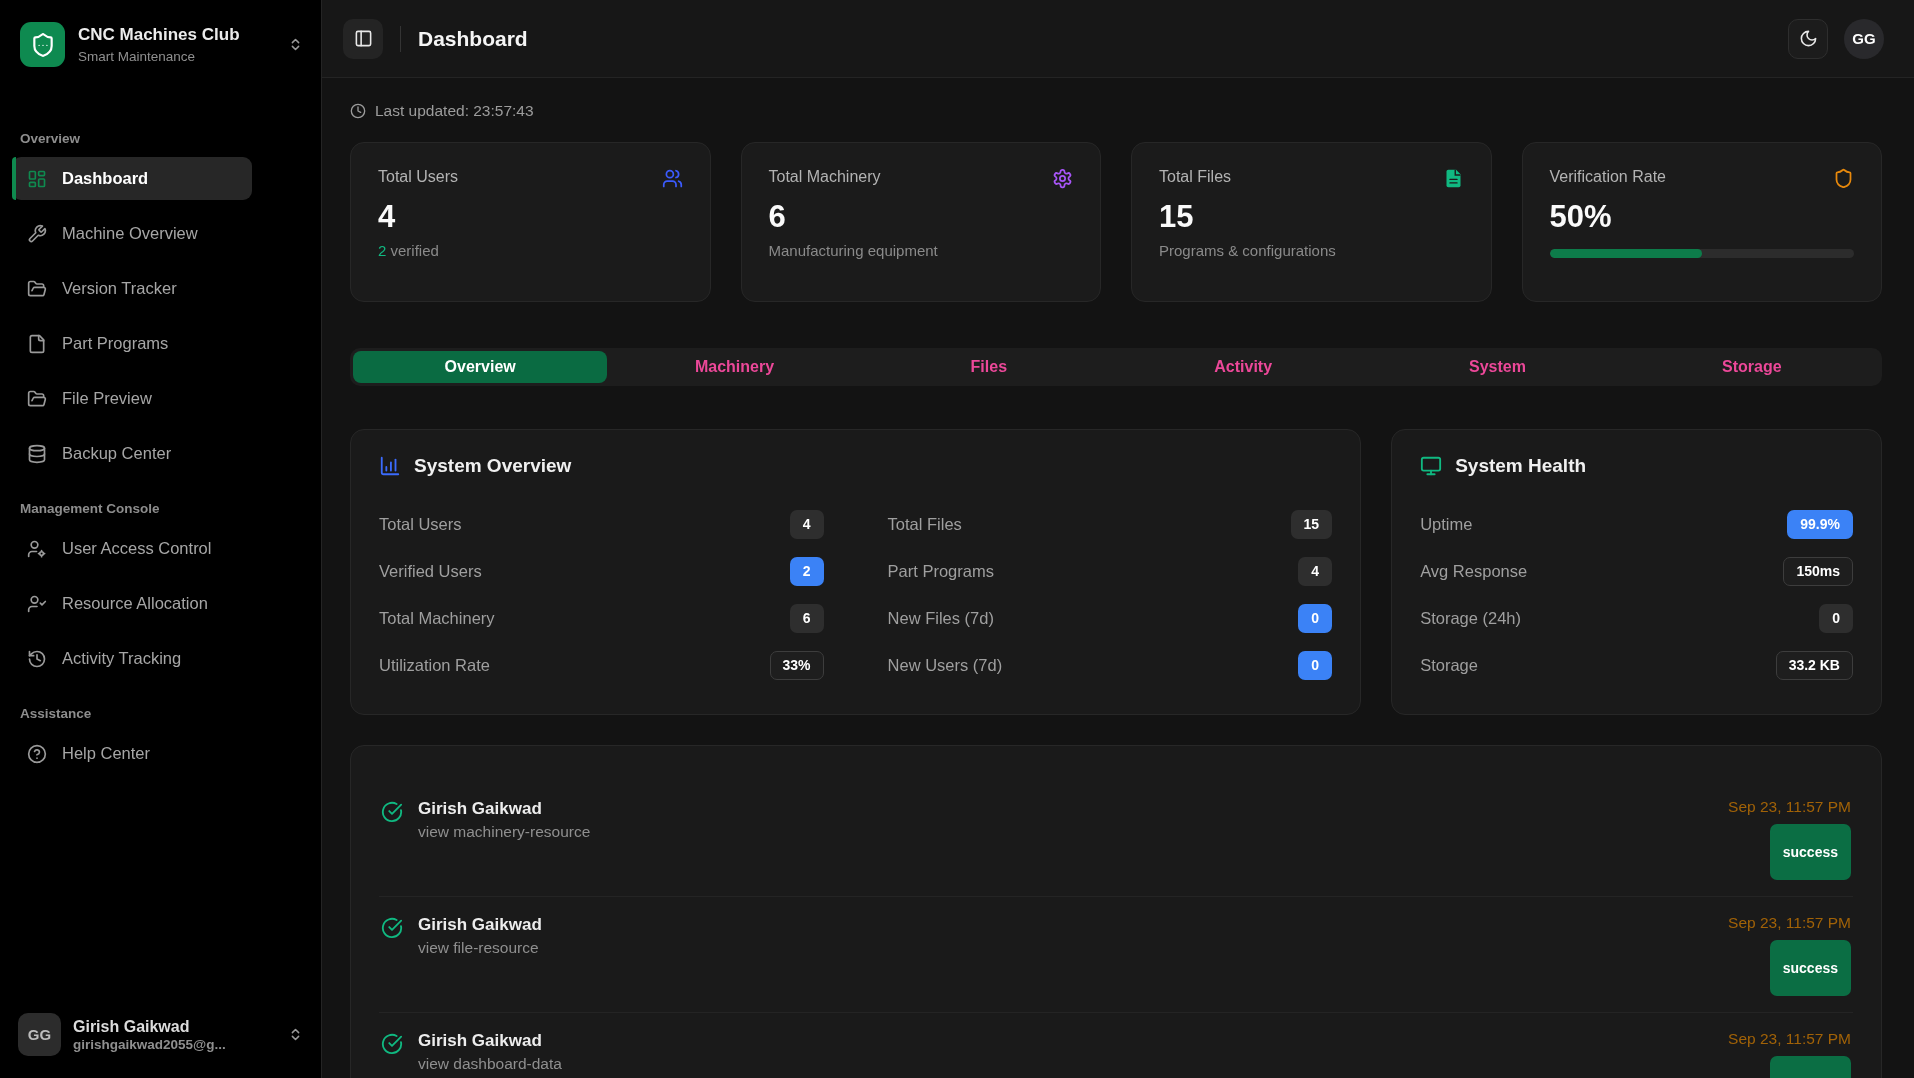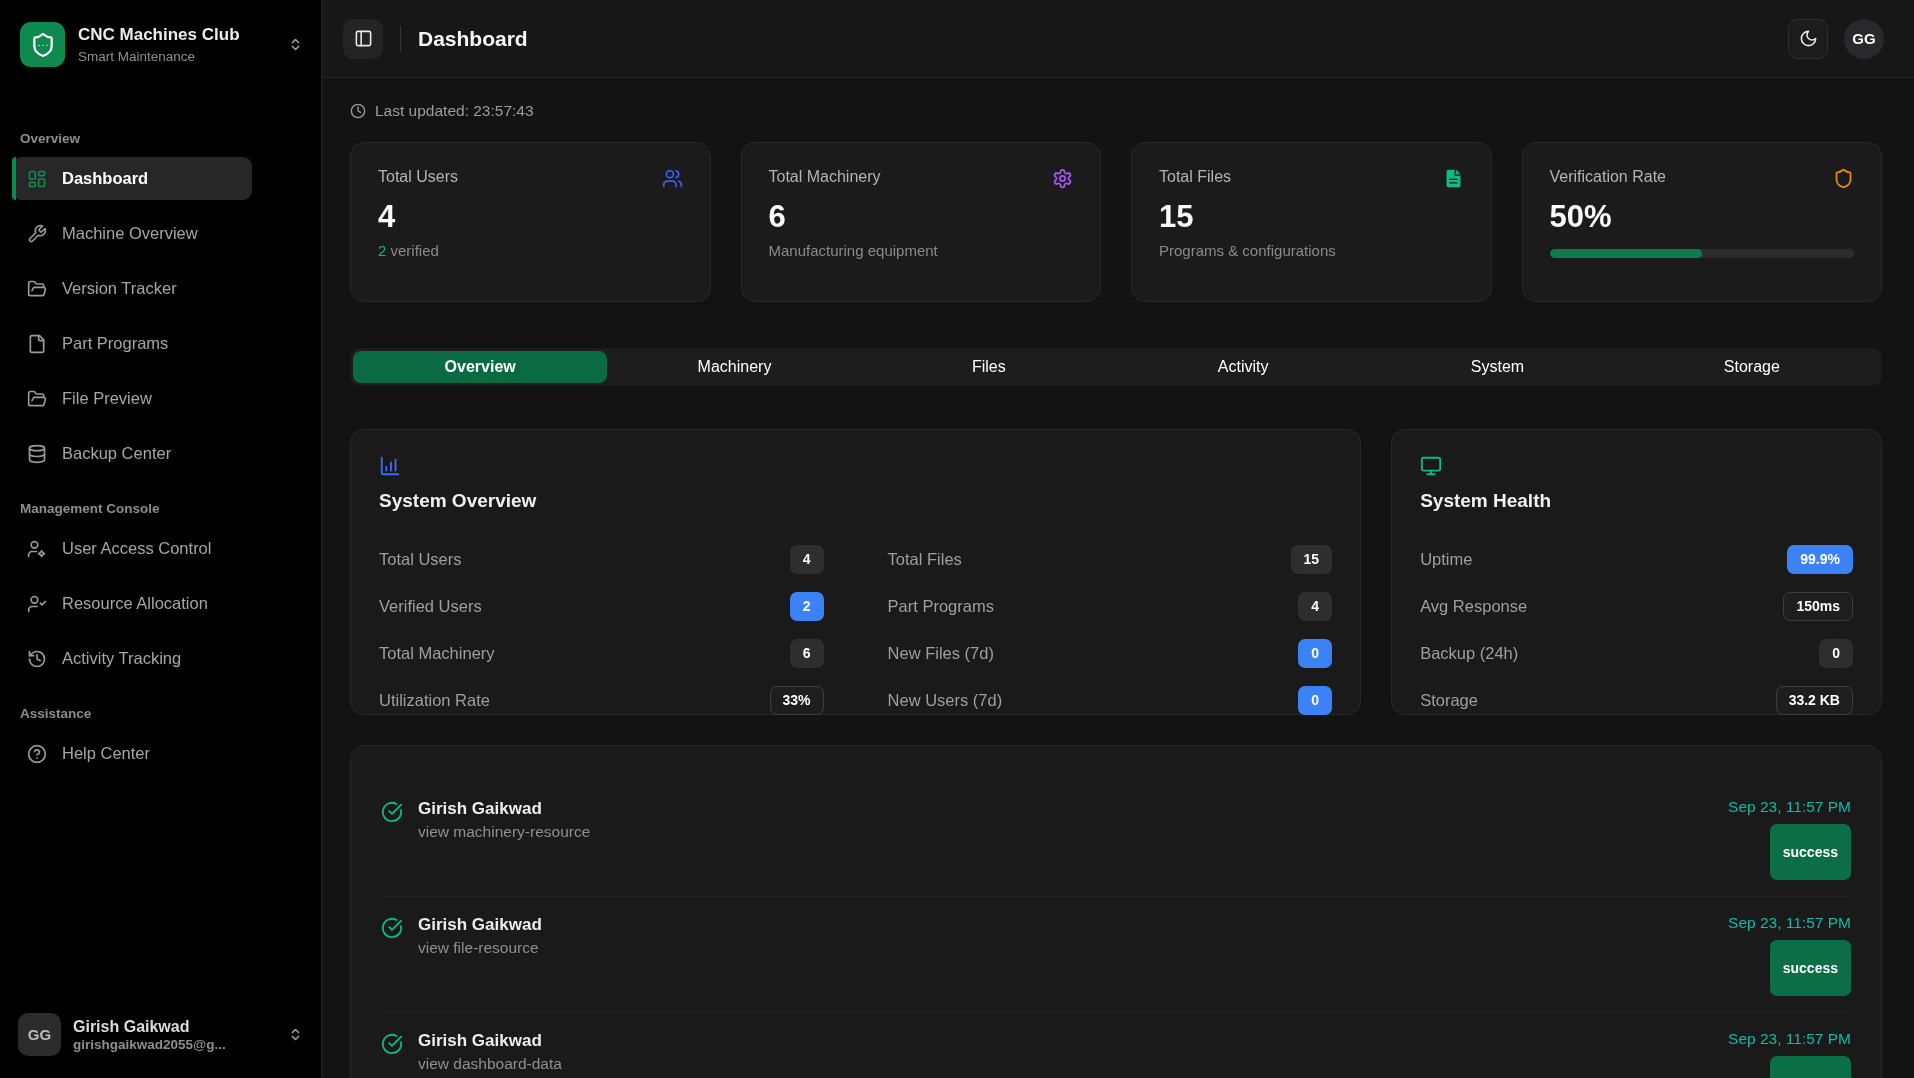--- a/index.html
+++ b/index.html
@@ -92,31 +92,31 @@
   .progress-track { margin-top:17px; height:9px; border-radius:5px; background:#2c2c2c; overflow:hidden; }
   .progress-fill { height:100%; border-radius:5px; background:#0d7c4a; }
 
   
   .tabbar {
     margin-top:46px; height:38px; background:#1d1d1d; border-radius:10px;
     display:flex; align-items:stretch; padding:3px;
   }
   .tab {
     flex:1; display:flex; align-items:center; justify-content:center;
-    font-size:16px; font-weight:400; color:#ffffff; border-radius:8px; cursor:pointer;
+    font-size:16px; font-weight:700; color:#ec4899; border-radius:8px; cursor:pointer;
   }
   .tab.active { background:#0a6b42; color:#fff; font-weight:bold; }
 
   
   .panels { margin-top:43px; display:grid; grid-template-columns:2.06fr 1fr; gap:30px; }
   .panel {
     background:#1a1a1a; border:1px solid #272727; border-radius:14px; padding:25px 28px;
   }
   .panel.fixed-h { height:286px; }
-  .panel-head { display:flex; align-items:flex-start; gap:13px;flex-direction:column; }
+  .panel-head { display:flex; align-items:flex-start; gap:13px; }
   .panel-title { font-size:19px; font-weight:bold; color:#f0f0f0; }
   .kv-grid { margin-top:24px; display:grid; grid-template-columns:1fr 1fr; column-gap:64px; }
   .kv-col { display:flex; flex-direction:column; }
   .kv-row { display:flex; align-items:center; justify-content:space-between; height:47px; }
   .kv-label { font-size:16.5px; color:#9f9f9f; }
   .badge {
     font-size:14px; font-weight:bold; color:#fff; border-radius:7px;
     padding:4px 12px; line-height:1.3; border:1px solid transparent;
   }
   .badge[data-variant="solid"]   { background:#2e2e2e; }
@@ -128,21 +128,21 @@
   .activity-list { margin-top:10px; }
   .activity-row {
     display:flex; align-items:flex-start; justify-content:space-between;
     padding:17px 2px 16px 2px; border-bottom:1px solid #242424;
   }
   .act-left { display:flex; align-items:flex-start; gap:15px; }
   .act-check { color:#10b981; margin-top:3px; }
   .act-user { font-size:17px; font-weight:bold; color:#ededed; line-height:1.25; }
   .act-action { font-size:15.5px; color:#8f8f8f; margin-top:4px; }
   .act-right { display:flex; flex-direction:column; align-items:flex-end; gap:8px; }
-  .act-time { font-size:15.5px; color:#14b8a6; }
+  .act-time { font-size:15.5px; color:#a16207; }
   .status-badge {
     background:#0b6e44; color:#fff; font-size:14px; font-weight:bold;
     border-radius:7px; padding:20px 13px;
   }
 </style>
 </head>
 <body>
 
 <aside class="sidebar">
   <div class="sidebar-header">
@@ -465,21 +465,21 @@
           <div class="kv-col">
             <div class="kv-row">
               <span class="kv-label">Uptime</span>
               <span class="badge" data-variant="green">99.9%</span>
             </div>
             <div class="kv-row">
               <span class="kv-label">Avg Response</span>
               <span class="badge" data-variant="outline">150ms</span>
             </div>
             <div class="kv-row">
-              <span class="kv-label">Backup (24h)</span>
+              <span class="kv-label">Storage (24h)</span>
               <span class="badge" data-variant="solid">0</span>
             </div>
             <div class="kv-row">
               <span class="kv-label">Storage</span>
               <span class="badge" data-variant="outline">33.2 KB</span>
             </div>
           </div>
         </div>
       </div>
     </div>

